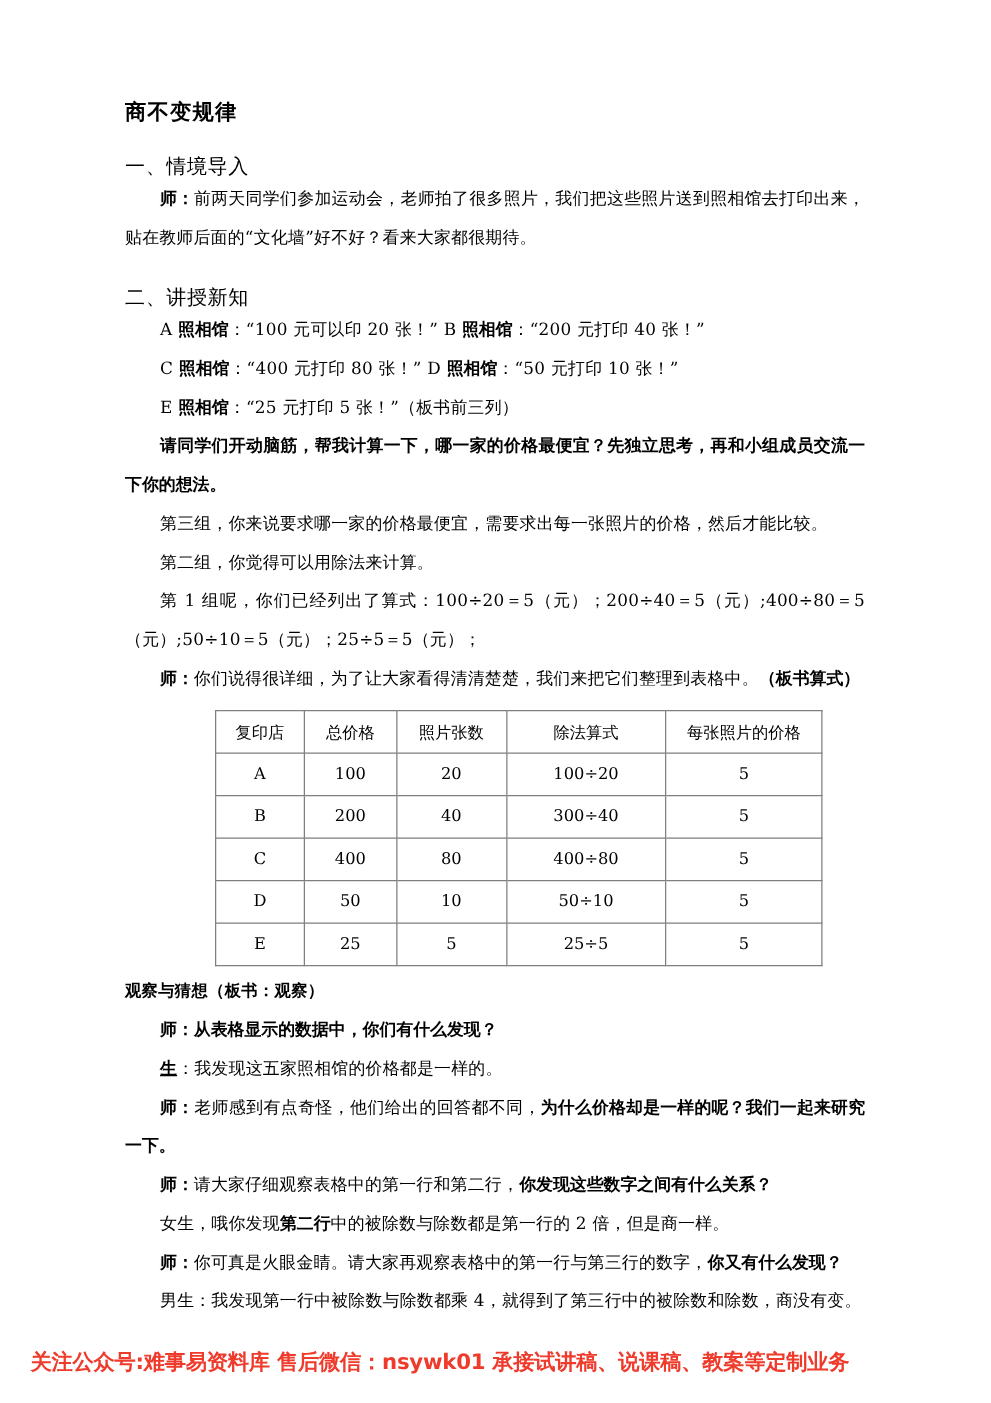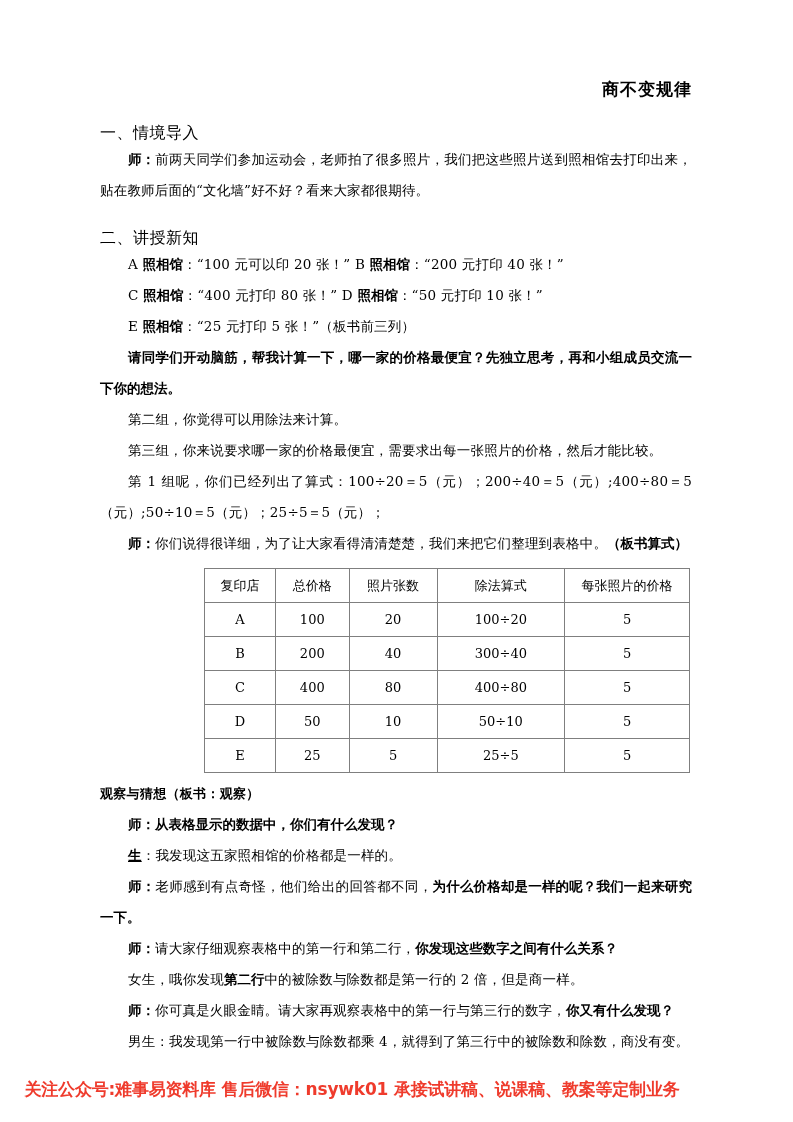--- a/index.html
+++ b/index.html
@@ -23,21 +23,21 @@
     padding: 0;
   }
   .content {
     position: absolute;
     left: 100px;
     top: 0;
     width: 592px;
   }
 
   .doc-title {
-    text-align: right;
+    text-align: left;
     font-size: 17px;
     font-weight: bold;
     margin-top: 78px;
     margin-bottom: 0;
     letter-spacing: 1px;
     font-family: "DejaVu Sans", "Liberation Sans", sans-serif;
   }
 
   .h-section {
     font-size: 16px;
@@ -87,21 +87,21 @@
     font-family: "DejaVu Sans", "Liberation Sans", sans-serif;
     margin: 0;
     line-height: 30px;
     letter-spacing: 0.3px;
   }
 
   
   .table-wrap {
     margin-top: 9px;
     margin-bottom: 6px;
-    margin-left: 104px;
+    margin-left: 72px;
   }
   table.data {
     border-collapse: collapse;
     width: 486px;
     font-size: 13px;
   }
   table.data td, table.data th {
     border: 1px solid #7f7f7f;
     text-align: center;
     vertical-align: middle;
@@ -141,22 +141,22 @@
     <h1 class="doc-title">商不变规律</h1>
 
     <h2 class="h-section">一、情境导入</h2>
     <p class="para indent"><span class="b">师：</span><span>前两天同学们参加运动会，老师拍了很多照片，我们把这些照片送到照相馆去打印出来，贴在教师后面的“文化墙”好不好？看来大家都很期待。</span></p>
 
     <h2 class="h-section">二、讲授新知</h2>
     <p class="para indent"><span>A </span><span class="b">照相馆</span><span>：“100 元可以印 20 张！”</span><span>        B </span><span class="b">照相馆</span><span>：“200 元打印 40 张！”</span></p>
     <p class="para indent"><span>C </span><span class="b">照相馆</span><span>：“400 元打印 80 张！”</span><span>        D </span><span class="b">照相馆</span><span>：“50 元打印 10 张！”</span></p>
     <p class="para indent"><span>E </span><span class="b">照相馆</span><span>：“25 元打印 5 张！”（板书前三列）</span></p>
     <p class="allbold"><span class="b">请同学们开动脑筋，帮我计算一下，哪一家的价格最便宜？先独立思考，再和小组成员交流一下你的想法。</span></p>
+    <p class="para indent"><span>第三组，你来说要求哪一家的价格最便宜，需要求出每一张照片的价格，然后才能比较。</span></p>
     <p class="para indent"><span>第二组，你觉得可以用除法来计算。</span></p>
-    <p class="para indent"><span>第三组，你来说要求哪一家的价格最便宜，需要求出每一张照片的价格，然后才能比较。</span></p>
     <p class="para indent"><span>第 1 组呢，你们已经列出了算式：100÷20＝5（元）；200÷40＝5（元）;400÷80＝5（元）;50÷10＝5（元）；25÷5＝5（元）；</span></p>
     <p class="para indent"><span class="b">师：</span><span>你们说得很详细，为了让大家看得清清楚楚，我们来把它们整理到表格中。</span><span class="b">（板书算式）</span></p>
 
     <div class="table-wrap">
       <table class="data">
         <thead>
           <tr>
             <th class="c0">复印店</th>
             <th class="c1">总价格</th>
             <th class="c2">照片张数</th>

